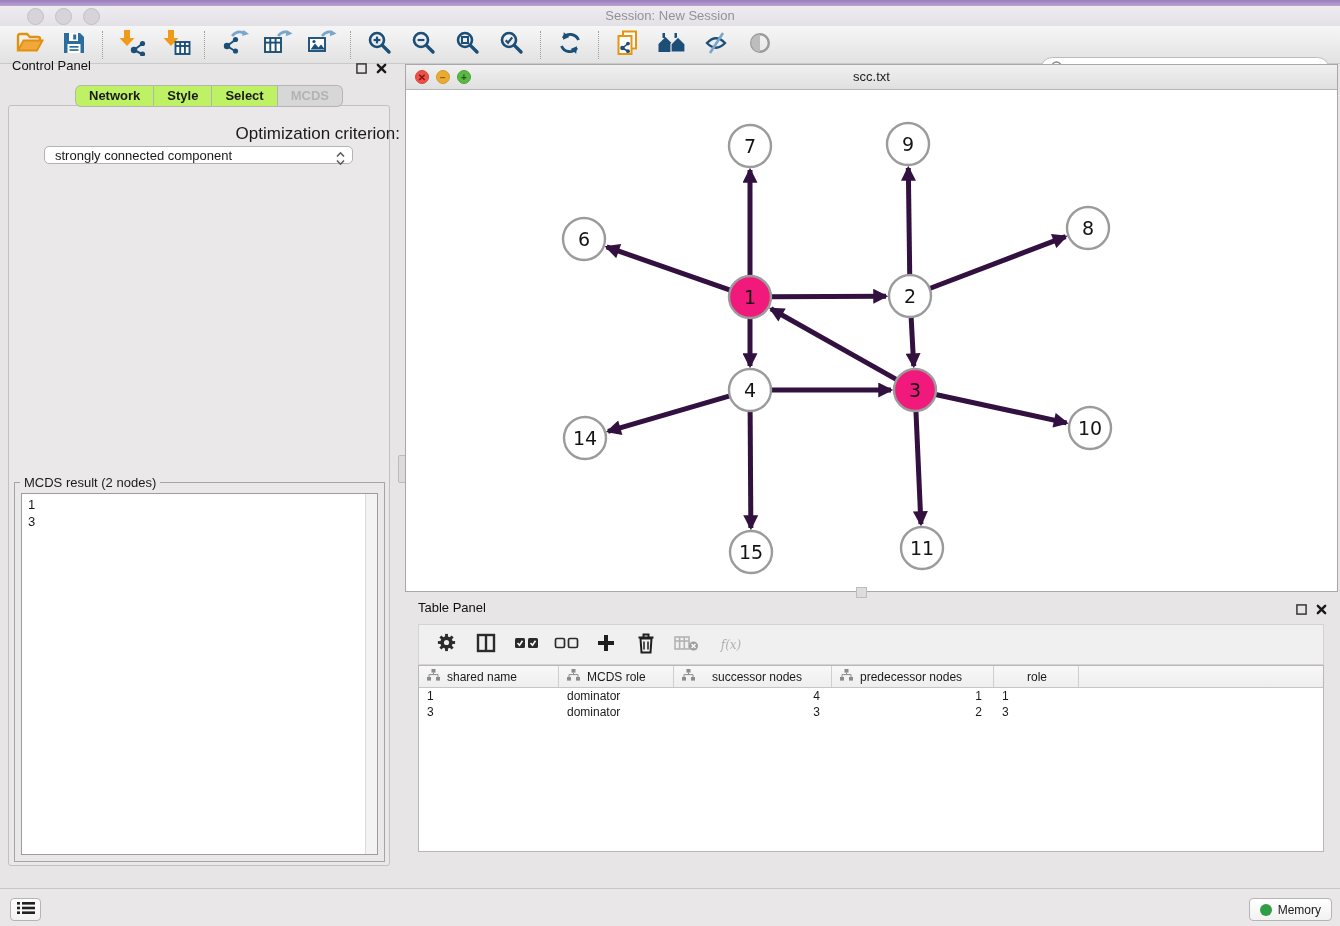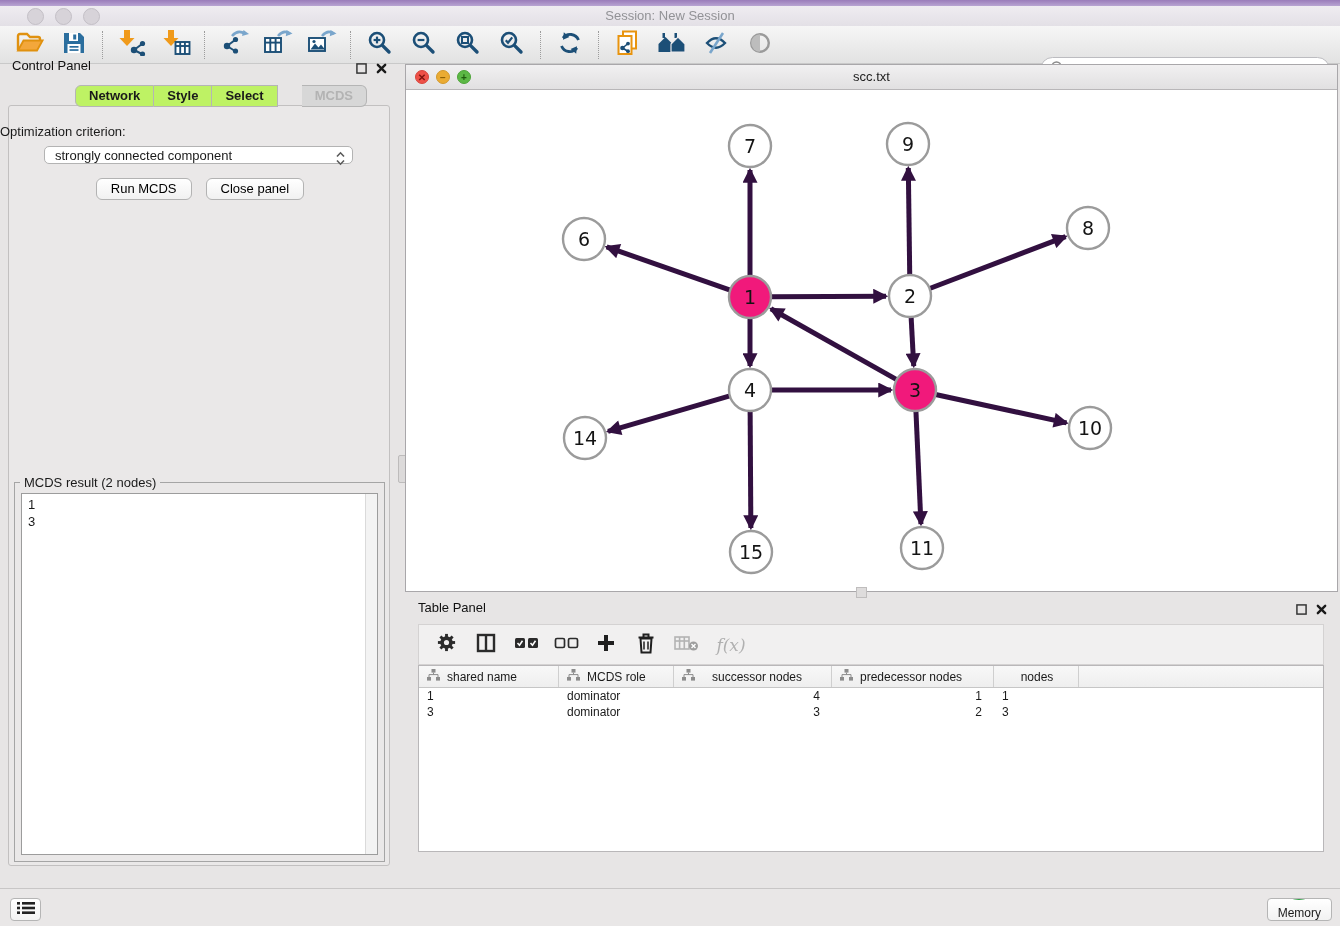--- a/index.html
+++ b/index.html
@@ -20,25 +20,25 @@
               border-radius:13px;display:flex;align-items:center;padding:0 9px;box-sizing:border-box;}
   .search-box input{border:none;outline:none;flex:1;font-size:13px;background:transparent;margin-left:6px;font-family:"Liberation Sans",sans-serif;}
   
   .control-panel{position:absolute;left:0;top:52px;width:400px;height:822px;}
   .panel-title{position:absolute;left:12px;top:6px;font-size:13px;color:#111;}
   .panel-ico{position:absolute;width:14px;height:14px;display:flex;align-items:center;justify-content:center;}
   .cp-tabs{position:absolute;left:75px;top:33px;display:flex;z-index:2;}
   .tab{height:20px;padding:0 13px;background:#bef264;border:1px solid #b5b5b5;border-left:none;
        font-size:13px;font-weight:bold;line-height:20px;color:#1a1a1a;}
   .tab:first-child{border-left:1px solid #b5b5b5;border-radius:6px 0 0 6px;}
-  .tab:last-child{border-radius:0 6px 6px 0;margin-left:24px;}
+  .tab:last-child{border-radius:0 6px 6px 0;}
   .tab.active{background:#d7d7d7;color:#b3b3b3;}
   .cp-content{position:absolute;left:8px;top:53px;width:382px;height:761px;background:#EAE8E8;
               border:1px solid #c2c0c0;border-radius:3px;box-sizing:border-box;}
-  .opt-label{position:absolute;left:0;top:72px;width:100%;text-align:left;font-size:13px;z-index:1;}
+  .opt-label{position:absolute;left:0;top:72px;width:100%;text-align:right;font-size:17px;z-index:1;}
   .criterion-select{position:absolute;left:44px;top:94px;width:309px;height:18px;background:#fff;border:1px solid #b3b3b3;
                     border-radius:5px;display:flex;align-items:center;font-size:13px;padding:0 10px;box-sizing:border-box;z-index:1;}
   .criterion-select .chev{position:absolute;right:7px;top:4px;}
   .cp-buttons{position:absolute;left:0;top:126px;width:100%;display:flex;justify-content:center;gap:14px;z-index:1;}
   .btn{height:22px;padding:0 14px;background:linear-gradient(#ffffff,#f1f1f1);border:1px solid #b3b3b3;
        border-radius:6px;font-size:13px;line-height:20px;cursor:default;}
   .result-group{position:absolute;left:14px;top:430px;width:369px;height:378px;border:1px solid #a5a5a5;z-index:1;}
   .result-legend{position:absolute;left:5px;top:-8px;background:#EAE8E8;padding:0 4px;font-size:13px;}
   .result-list{position:absolute;left:6px;top:10px;right:6px;bottom:6px;background:#fff;border:1px solid #9c9c9c;
                font-size:13px;padding:2px 0 0 6px;overflow:hidden;}
@@ -57,36 +57,36 @@
   .tl.red{left:9px;background:#ee5148;color:#7e120d;border:1px solid #d8453d;}
   .tl.yellow{left:30px;background:#eaab33;color:#8a5d05;border:1px solid #d3992c;}
   .tl.green{left:51px;background:#5cb845;color:#1e5c0e;border:1px solid #4da438;}
   .nw-title{width:100%;text-align:center;font-size:13px;line-height:24px;color:#1c1c1c;}
   .nw-canvas{position:absolute;left:0;top:25px;width:931px;height:501px;}
   
   .table-panel{position:absolute;left:405px;top:596px;width:935px;height:290px;}
   .tp-toolbar{position:absolute;left:13px;top:28px;width:906px;height:41px;background:#f1f0f0;border:1px solid #d4d2d2;
               display:flex;align-items:center;gap:6px;padding-left:10px;box-sizing:border-box;}
   .tp-tool{width:34px;height:30px;display:flex;align-items:center;justify-content:center;}
-  .fx-label{font-family:"DejaVu Serif",serif;font-style:italic;color:#b0b0b0;font-size:17px;}
+  .fx-label{font-family:"DejaVu Serif",serif;font-style:italic;color:#b0b0b0;font-size:12px;}
   .tp-table{position:absolute;left:13px;top:69px;width:906px;height:187px;background:#fff;border:1px solid #b9b7b9;
             box-sizing:border-box;overflow:hidden;}
   .thead{display:flex;height:21px;background:linear-gradient(#f8f8f8,#eeeeee);border-bottom:1px solid #c6c6c6;text-align:right;}
   .th{display:flex;align-items:center;justify-content:flex-start;gap:7px;padding:0 6px 0 8px;
       border-right:1px solid #cfcfcf;font-size:12px;box-sizing:border-box;color:#1a1a1a;}
   .th.center{justify-content:center;}
   .tr{display:flex;height:16px;}
   .td{padding:0 12px 0 8px;font-size:12px;line-height:16px;box-sizing:border-box;white-space:nowrap;overflow:hidden;}
   .tp-tabs{position:absolute;left:0;top:263px;width:100%;display:flex;justify-content:center;}
   
   .statusbar{position:absolute;left:0;top:888px;width:100%;height:38px;background:#e9e7e7;border-top:1px solid #c8c6c6;box-sizing:border-box;}
   .status-left-btn{position:absolute;left:10px;top:9px;width:31px;height:23px;background:linear-gradient(#fff,#f2f2f2);
                    border:1px solid #b5b5b5;border-radius:4px;display:flex;align-items:center;justify-content:center;box-sizing:border-box;}
   .memory-btn{position:absolute;right:8px;top:9px;height:23px;background:linear-gradient(#fff,#f2f2f2);border:1px solid #b5b5b5;
-              border-radius:4px;display:flex;align-items:center;gap:6px;padding:0 10px;font-size:12px;box-sizing:border-box;flex-direction:column;}
+              border-radius:4px;display:flex;align-items:center;gap:6px;padding:0 10px;font-size:12px;box-sizing:border-box;}
   .mem-dot{width:12px;height:12px;border-radius:50%;background:#2F9E44;}
 </style>
 </head>
 <body>
 
 <div class="app">
 
   <div class="top-strip"></div>
   <div class="titlebar">
     <span class="tl-dot" style="left:27px"></span>
@@ -297,24 +297,20 @@
         <div class="tab active">MCDS</div>
       </div>
     <div class="cp-content"></div>
     <div class="opt-label">Optimization criterion:</div>
     <div class="criterion-select">
       <span>strongly connected component</span>
       <span class="chev"><svg width="9" height="15" viewBox="0 0 9 15">
             <path d="M1 5.5 L4.5 1.8 L8 5.5" fill="none" stroke="#5a5a5a" stroke-width="1.6"></path>
             <path d="M1 9.5 L4.5 13.2 L8 9.5" fill="none" stroke="#5a5a5a" stroke-width="1.6"></path>
           </svg></span>
-    </div>
-    <div class="cp-buttons">
-      <button class="btn">Run MCDS</button>
-      <button class="btn">Close panel</button>
     </div>
     <div class="result-group">
       <div class="result-legend">MCDS result (2 nodes)</div>
       <div class="result-list">
         <div>
             <div class="result-line">1</div>
             <div class="result-line">3</div>
           </div>
         <div class="result-scroll"></div>
       </div>
@@ -517,21 +513,21 @@
                 <g fill="#8C8C8C">
                   <rect x="4.5" y="0" width="4" height="3.6"></rect>
                   <rect x="0" y="8" width="4" height="3.6"></rect>
                   <rect x="9" y="8" width="4" height="3.6"></rect>
                 </g>
                 <path d="M6.5 3.6 v2 M2 8 v-2.4 h9 v2.4" fill="none" stroke="#8C8C8C" stroke-width="1"></path>
               </svg></span>
             <span>predecessor nodes</span>
           </div>
           <div class="th center" style="width: 85px;">
-            <span>nodes</span>
+            <span>role</span>
           </div>
         </div>
       <div>
           <div class="tr">
             <div class="td" style="width: 140px; text-align: left;">1</div>
             <div class="td" style="width: 115px; text-align: left;">dominator</div>
             <div class="td" style="width: 158px; text-align: right;">4</div>
             <div class="td" style="width: 162px; text-align: right;">1</div>
             <div class="td" style="width: 85px; text-align: left;">1</div>
           </div>

